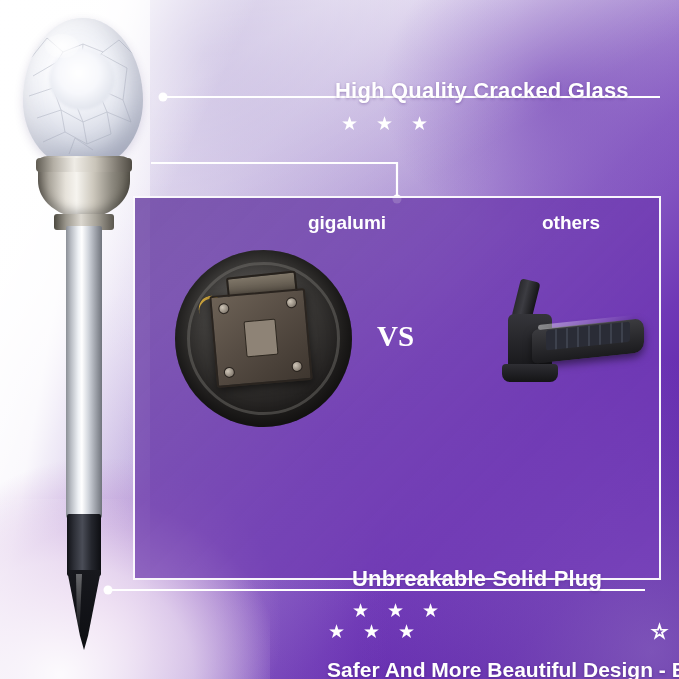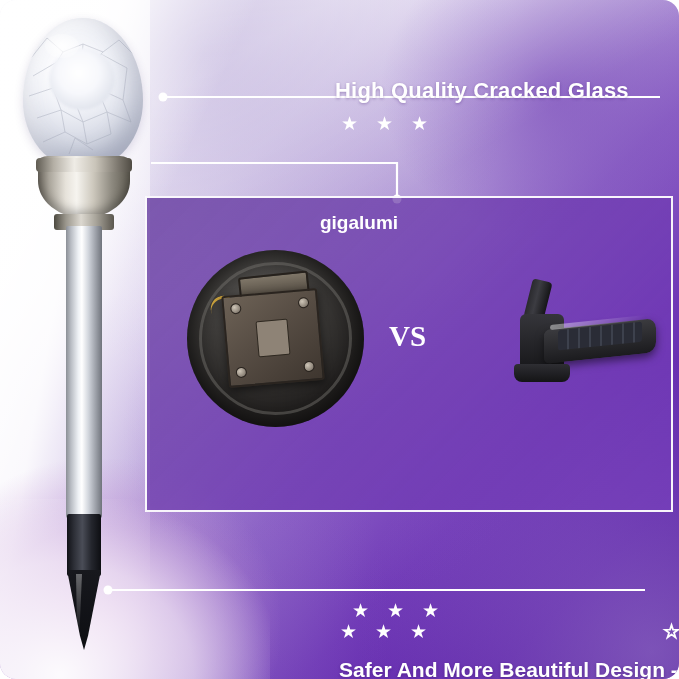--- a/index.html
+++ b/index.html
@@ -9,21 +9,20 @@
   }
   body {
     font-family: "Liberation Sans", sans-serif;
   }
   #page {
     position: relative;
     width: 679px;
     height: 679px;
     overflow: hidden;
     background: #ffffff;
-    border-radius: 16px;
   }
 
   
   .bg-base {
     position: absolute;
     inset: 0;
     background:
       radial-gradient(circle at 8% 92%, rgba(150,120,200,0.55) 0%, rgba(150,120,200,0) 38%),
       radial-gradient(circle at 2% 55%, rgba(176,150,215,0.55) 0%, rgba(176,150,215,0) 30%),
       radial-gradient(circle at 30% 8%, rgba(120,90,180,0.45) 0%, rgba(120,90,180,0) 40%),
@@ -208,24 +207,24 @@
     line-height: 1;
     color: #ffffff;
   }
   .star.hollow { color: transparent; -webkit-text-stroke: 1.2px #ffffff; }
   .stars-top { left: 341px; top: 114px; }
   .stars-bottom { left: 352px; top: 601px; }
 
   
   .panel {
     position: absolute;
-    left: 145px;
+    left: 133px;
     top: 196px;
     width: 528px;
-    height: 316px;
+    height: 384px;
     background: linear-gradient(135deg, rgba(86,40,150,0.72) 0%, rgba(105,52,172,0.68) 45%, rgba(120,64,188,0.62) 100%);
     border: 2px solid rgba(255,255,255,0.95);
     box-sizing: border-box;
   }
   .panel-label {
     position: absolute;
     color: #ffffff;
     font-size: 19px;
     font-weight: bold;
     text-align: center;
@@ -435,20 +434,21 @@
 
   <div class="callout callout-top">High Quality Cracked Glass</div>
   <div class="stars stars-top">
     <span class="star">★</span>
     <span class="star">★</span>
     <span class="star">★</span>
   </div>
 
   <div class="panel">
     <div class="panel-label label-gigalumi">gigalumi</div>
+    <div class="panel-label label-others">others</div>
 
     <div class="round-photo">
       <div class="rp-inner-ring"></div>
       <div class="wire"></div>
       <div class="battery"></div>
       <div class="board">
         <div class="board-chip"></div>
         <div class="board-screw" style="left:6px;  top:6px;"></div>
         <div class="board-screw" style="left:74px; top:6px;"></div>
         <div class="board-screw" style="left:6px;  top:70px;"></div>
@@ -476,19 +476,20 @@
       <span class="star hollow">☆</span>
 
     </div>
 
     <div class="panel-caption">
       <div>Safer And More Beautiful Design - Energy</div>
 
     </div>
   </div>
 
+  <div class="callout callout-bottom">Unbreakable Solid Plug</div>
   <div class="stars stars-bottom">
     <span class="star">★</span>
     <span class="star">★</span>
     <span class="star">★</span>
   </div>
 
 </div>
 
 </body></html>

